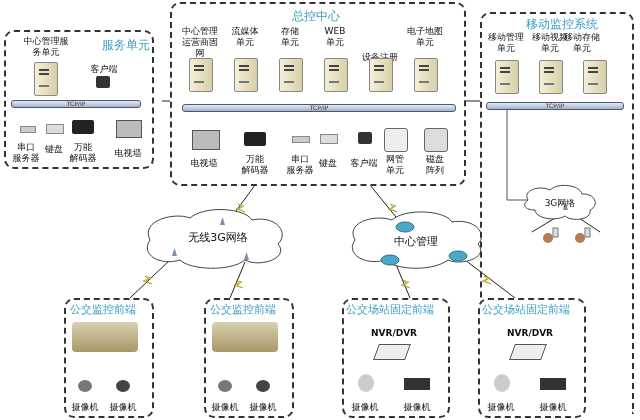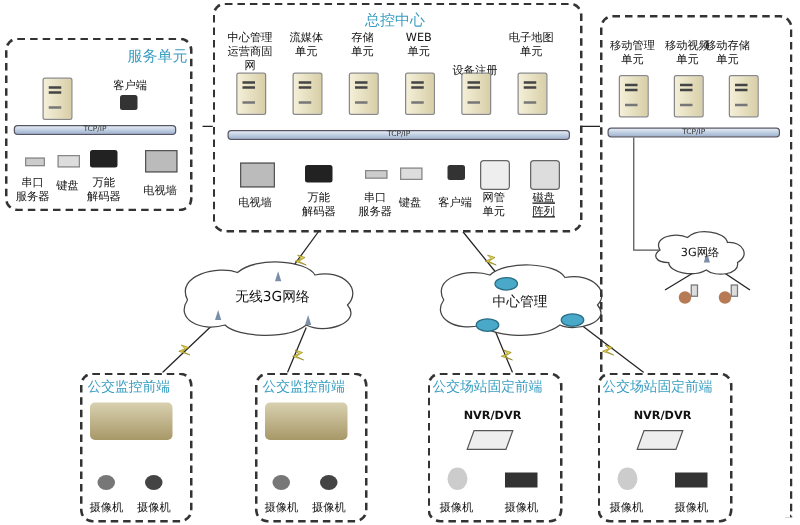--- a/index.html
+++ b/index.html
@@ -58,20 +58,22 @@
   </g>
 
   <circle cx="548" cy="238" r="5" fill="#b67a55"></circle>
   <circle cx="580" cy="238" r="5" fill="#b67a55"></circle>
   <rect x="553" y="228" width="5" height="9" fill="#ddd" stroke="#777"></rect>
   <rect x="585" y="228" width="5" height="9" fill="#ddd" stroke="#777"></rect>
 </svg>
 
 <div class="box" style="left:4px;top:30px;width:146px;height:135px;">
   <div class="title" style="left:96px;top:5px;">服务单元</div>
+  <div class="lbl" style="left:14px;top:4px;width:52px;">中心管理服
+务单元</div>
   <div class="server" style="left:28px;top:30px;"></div>
   <div class="lbl" style="left:80px;top:32px;width:36px;">客户端</div>
   <div class="abs" style="left:90px;top:44px;width:14px;height:12px;background:#333;border-radius:2px;"></div>
   <div class="bus" style="left:5px;top:68px;width:128px;">
       <span class="bustxt">TCP/IP</span>
     </div>
   <div class="abs" style="left:14px;top:94px;width:14px;height:5px;background:#ccc;border:1px solid #888;"></div>
   <div class="abs" style="left:40px;top:92px;width:16px;height:8px;background:#ddd;border:1px solid #888;"></div>
   <div class="abs" style="left:66px;top:88px;width:22px;height:14px;background:#222;border-radius:2px;"></div>
   <div class="abs" style="left:110px;top:88px;width:24px;height:16px;background:#bbb;border:1px solid #555;"></div>
@@ -117,25 +119,26 @@
   <div class="abs" style="left:252px;top:124px;width:22px;height:22px;background:#ddd;border:1px solid #666;border-radius:3px;"></div>
   <div class="lbl" style="left:12px;top:154px;width:40px;">电视墙</div>
   <div class="lbl" style="left:68px;top:150px;width:30px;">万能
 解码器</div>
   <div class="lbl" style="left:110px;top:150px;width:36px;">串口
 服务器</div>
   <div class="lbl" style="left:146px;top:154px;width:20px;">键盘</div>
   <div class="lbl" style="left:174px;top:154px;width:36px;">客户端</div>
   <div class="lbl" style="left:210px;top:150px;width:26px;">网管
 单元</div>
-  <div class="lbl" style="left:250px;top:150px;width:26px;text-decoration:underline;">磁盘
+  <div class="lbl" style="left:250px;top:150px;width:26px;">磁盘
 阵列</div>
 </div>
 
 <div class="box" style="left:480px;top:12px;width:150px;height:400px;border-bottom:none;border-radius:10px 10px 0 0;background:transparent;">
+  <div class="title" style="left:44px;top:2px;">移动监控系统</div>
   <div id="ms-servers">
       <div class="lbl" style="left: 2px; top: 18px; width: 44px;">移动管理
 单元</div>
       <div class="server" style="left: 13px; top: 46px;"></div>
       <div class="lbl" style="left: 46px; top: 18px; width: 44px;">移动视频
 单元</div>
       <div class="server" style="left: 57px; top: 46px;"></div>
       <div class="lbl" style="left: 78px; top: 18px; width: 44px;">移动存储
 单元</div>
       <div class="server" style="left: 101px; top: 46px;"></div>

